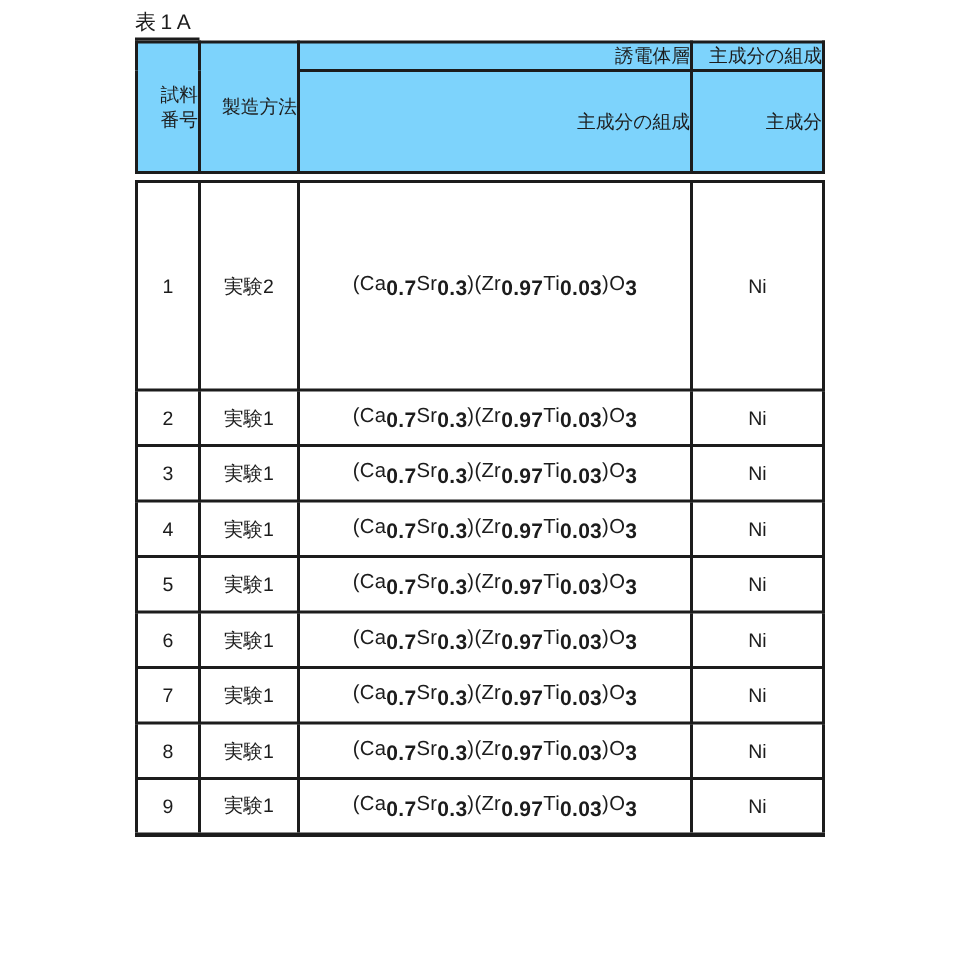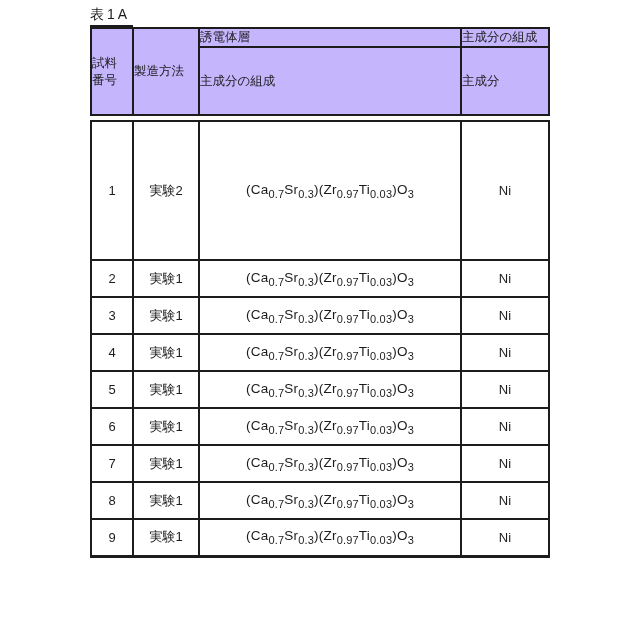--- a/index.html
+++ b/index.html
@@ -26,24 +26,24 @@
   .hdr-table {
     position: absolute;
     left: 90px;
     top: 27px;
     width: 458px;
   }
   .hdr-table th {
     border: 2px solid #1c1c1c;
     font-weight: normal;
     font-size: 12.5px;
-    text-align: left;
+    text-align: right;
     vertical-align: middle;
     padding: 0;
-    background: #c4b5fd;
+    background: #7dd3fc;
   }
   .hdr-table tr.group-row th { height: 17px; }
   .hdr-table tr.sub-row th { height: 66px; border-top: 2px solid #14b8a6; }
   .two-line span { display: block; line-height: 1.35; }
   .body-table {
     position: absolute;
     left: 90px;
     top: 120px;
     width: 458px;
   }
@@ -52,21 +52,21 @@
     text-align: center;
     vertical-align: middle;
     font-size: 13px;
     padding: 0;
     background: #ffffff;
   }
   .body-table tr { height: 37px; }
   .body-table tr:first-child { height: 139px; }
   .body-table tr:last-child td { border-bottom-width: 3px; }
   td.c3 { font-size: 13.5px; letter-spacing: 0.2px; }
-  td.c3 sub { font-size: 11px; }
+  td.c3 sub { font-size: 14px; font-weight: bold; }
 </style>
 </head>
 <body>
 
 <div class="page">
 
   <div class="title">表1A</div>
 
   <table class="hdr-table">
     <colgroup>

